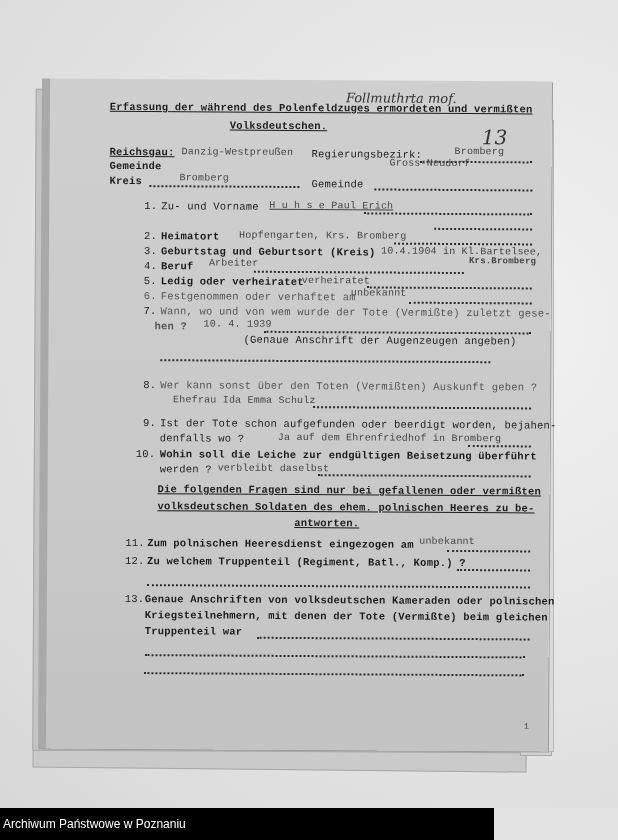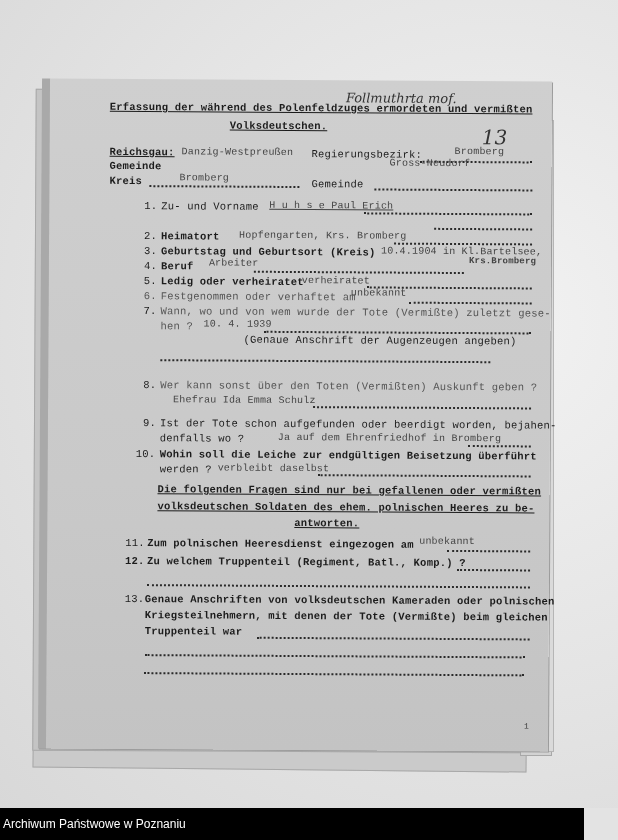--- a/index.html
+++ b/index.html
@@ -35,21 +35,21 @@
     .faint { color:#555; }
     .hand {
       position:absolute; font-family:"DejaVu Serif", serif; font-style:italic;
       color:#333; white-space:nowrap;
     }
     .dots {
       position:absolute; height:0; border-bottom:2px dotted #2a2a2a;
     }
     .pgno { position:absolute; font-size:8px; color:#333; }
     .footer {
-      position:absolute; left:0; top:808px; width:584px; height:32px; background:#000;
+      position:absolute; left:0; top:808px; width:494px; height:32px; background:#000;
     }
     .footer-label {
       position:absolute; left:3px; top:9px; color:#fff;
       font-family:"Liberation Sans", sans-serif; font-size:12px;
     }
   </style>
 </head>
 <body>
 
 <div class="bg-scan"></div>
@@ -105,21 +105,21 @@
   <span class="tl typed" style="left:253px;top:194px;">verheiratet</span>
   <div class="dots" style="left:318px;top:206px;width:165px;"></div>
 
   <span class="tl faint" style="left:95px;top:211px;">6.</span>
   <span class="tl faint" style="left:112px;top:211px;">Festgenommen oder verhaftet am</span>
   <span class="tl typed" style="left:302px;top:206px;">unbekannt</span>
   <div class="dots" style="left:360px;top:221px;width:123px;"></div>
 
   <span class="tl" style="left:95px;top:226px;">7.</span>
   <span class="tl faint" style="left:112px;top:226px;">Wann, wo und von wem wurde der Tote (Vermißte) zuletzt gese-</span>
-  <span class="tl faint" style="left:112px;top:241px;">hen ?</span>
+  <span class="tl faint" style="left:106px;top:241px;font-weight:bold;">hen ?</span>
   <span class="tl typed" style="left:155px;top:238px;">10. 4. 1939</span>
   <div class="dots" style="left:215px;top:251px;width:268px;"></div>
   <span class="tl" style="left:195px;top:254px;">(Genaue Anschrift der Augenzeugen angeben)</span>
   <div class="dots" style="left:112px;top:280px;width:330px;"></div>
 
   <span class="tl" style="left:95px;top:300px;">8.</span>
   <span class="tl faint" style="left:112px;top:300px;">Wer kann sonst über den Toten (Vermißten) Auskunft geben ?</span>
   <span class="tl typed" style="left:125px;top:314px;">Ehefrau Ida Emma Schulz</span>
   <div class="dots" style="left:265px;top:326px;width:218px;"></div>
 
@@ -137,21 +137,21 @@
 
   <span class="tl b u" style="left:110px;top:404px;">Die folgenden Fragen sind nur bei gefallenen oder vermißten</span>
   <span class="tl b u" style="left:110px;top:421px;">volksdeutschen Soldaten des ehem. polnischen Heeres zu be-</span>
   <span class="tl b u" style="left:247px;top:437px;">antworten.</span>
 
   <span class="tl" style="left:78px;top:458px;">11.</span>
   <span class="tl b" style="left:100px;top:458px;">Zum polnischen Heeresdienst eingezogen am</span>
   <span class="tl typed" style="left:372px;top:454px;">unbekannt</span>
   <div class="dots" style="left:400px;top:469px;width:83px;"></div>
 
-  <span class="tl" style="left:78px;top:476px;font-weight:bold;">12.</span>
+  <span class="tl" style="left:78px;top:476px;">12.</span>
   <span class="tl b" style="left:100px;top:476px;">Zu welchem Truppenteil (Regiment, Batl., Komp.) ?</span>
   <div class="dots" style="left:410px;top:488px;width:73px;"></div>
   <div class="dots" style="left:100px;top:505px;width:383px;"></div>
 
   <span class="tl" style="left:78px;top:514px;">13.</span>
   <span class="tl b" style="left:98px;top:514px;">Genaue Anschriften von volksdeutschen Kameraden oder polnischen</span>
   <span class="tl b" style="left:98px;top:530px;">Kriegsteilnehmern, mit denen der Tote (Vermißte) beim gleichen</span>
   <span class="tl b" style="left:98px;top:546px;">Truppenteil war</span>
   <div class="dots" style="left:210px;top:557px;width:273px;"></div>
   <div class="dots" style="left:98px;top:575px;width:380px;"></div>

